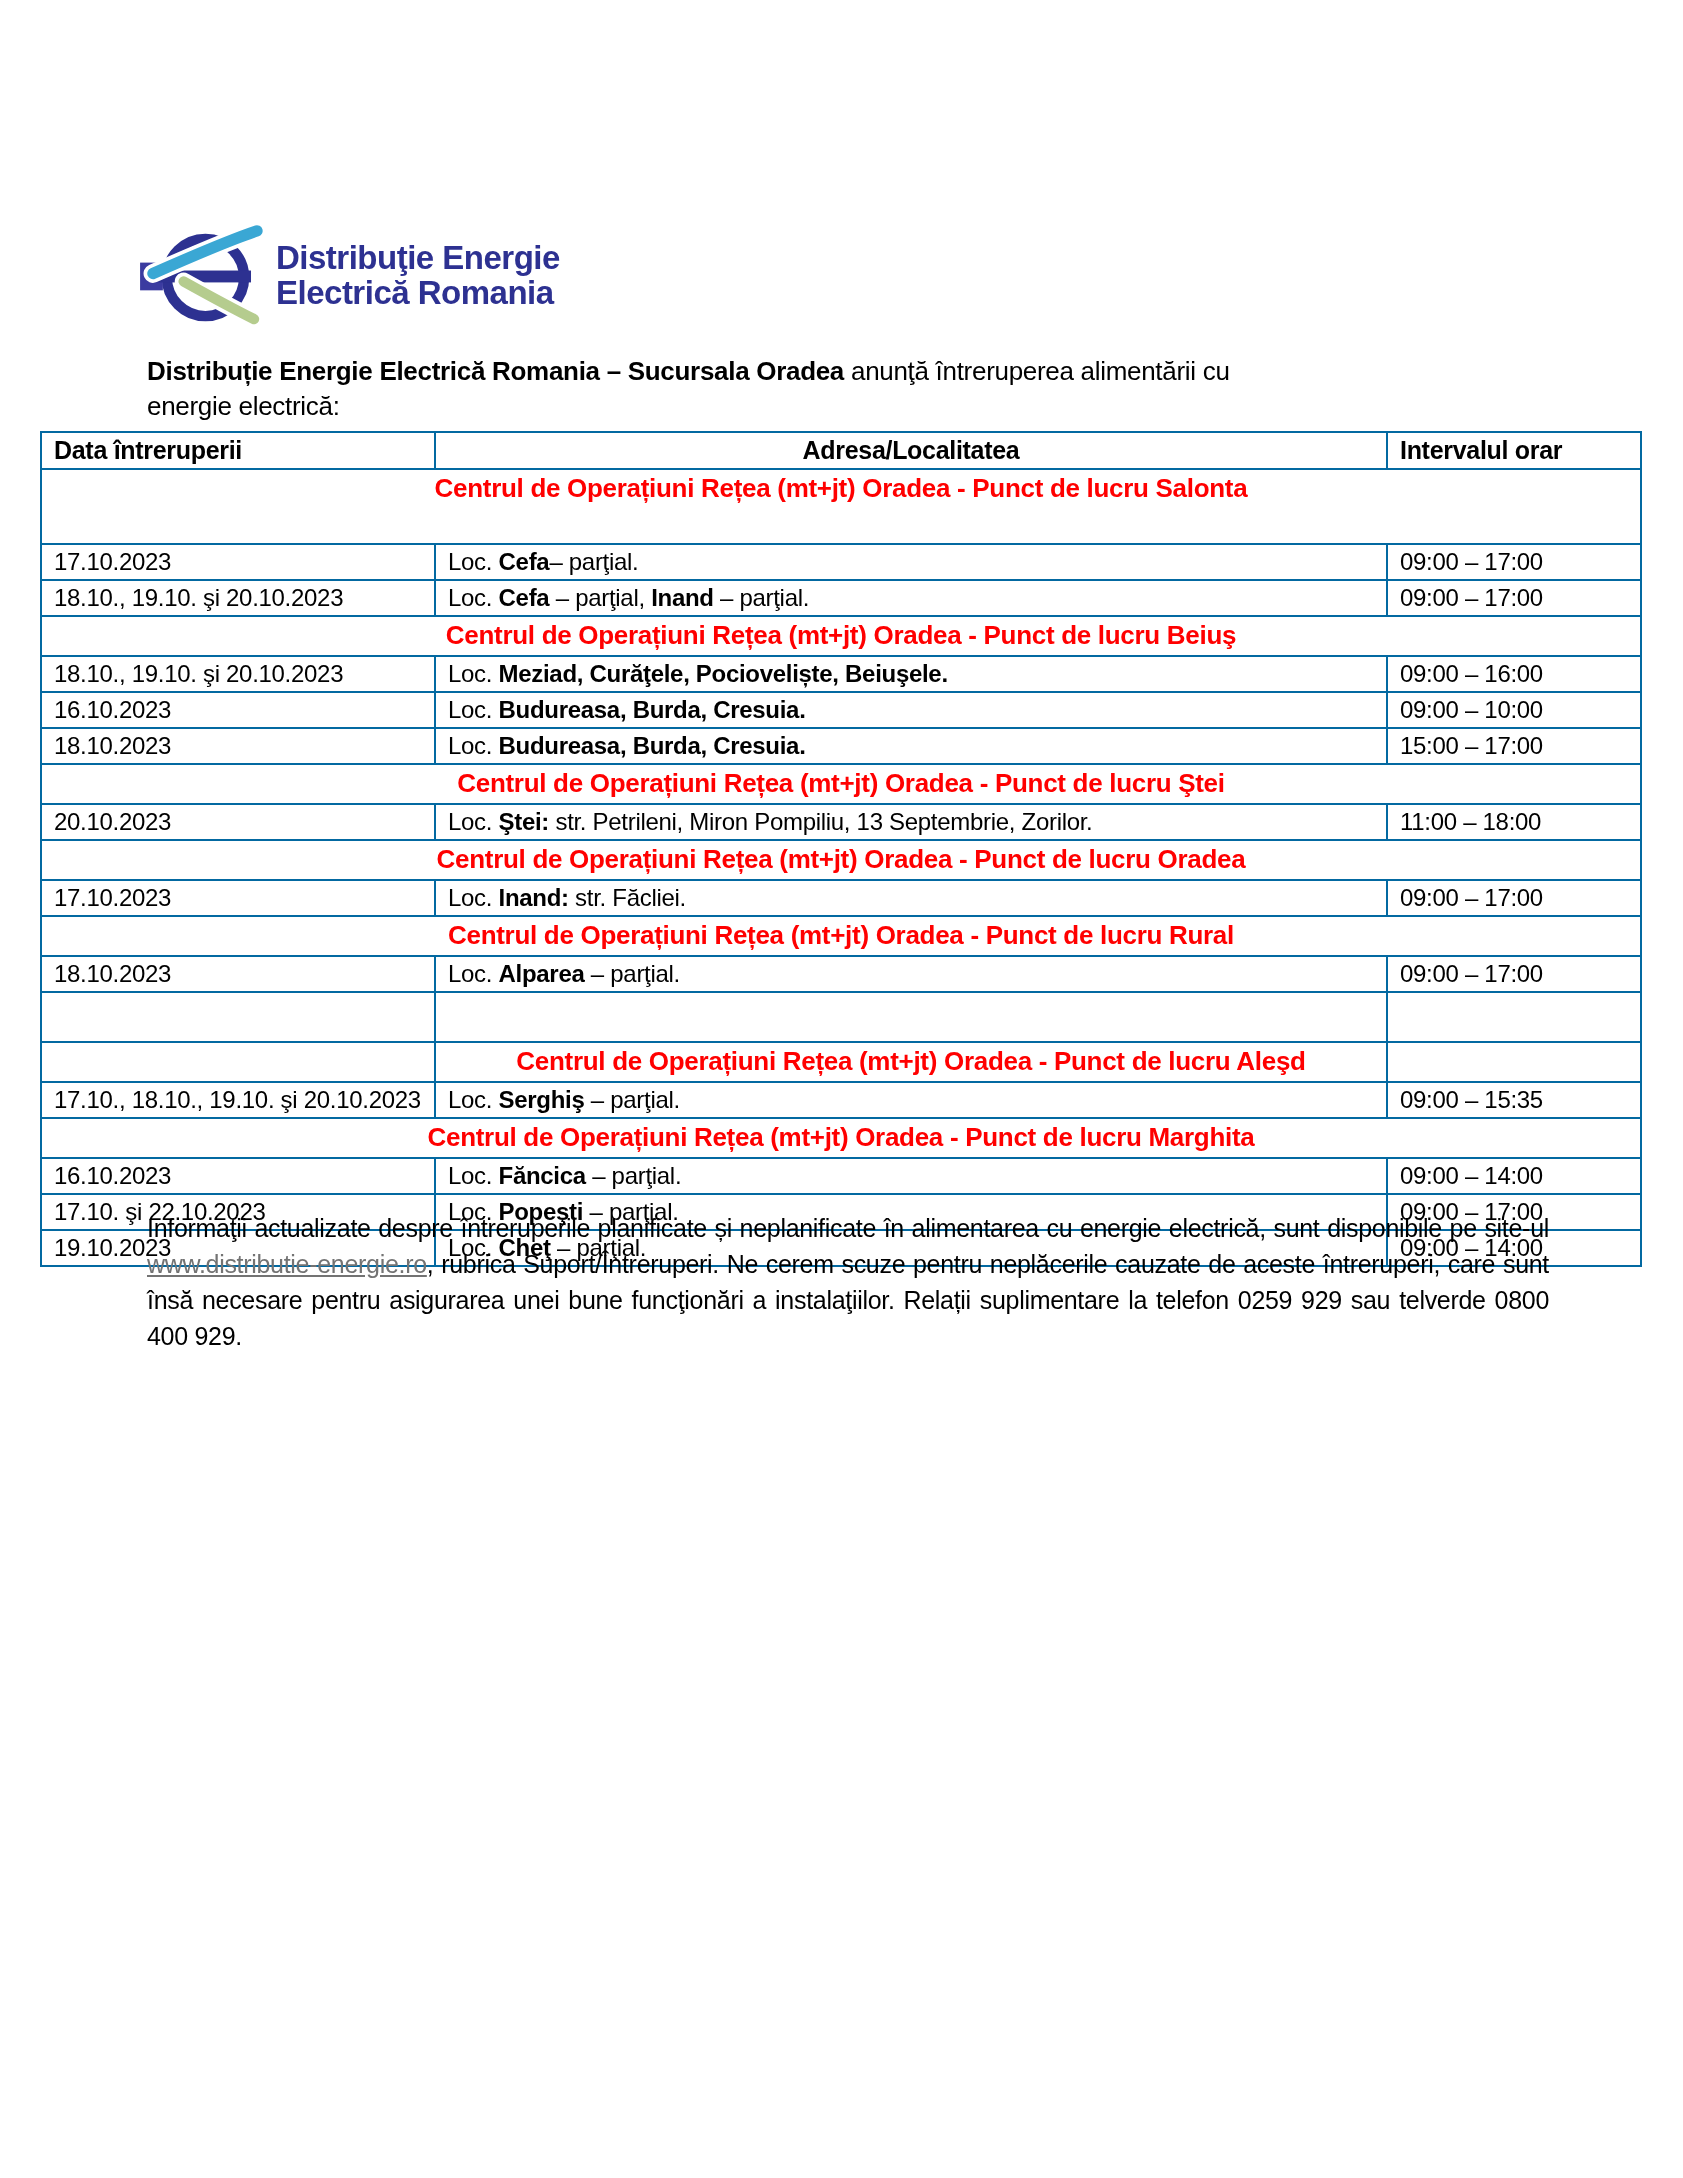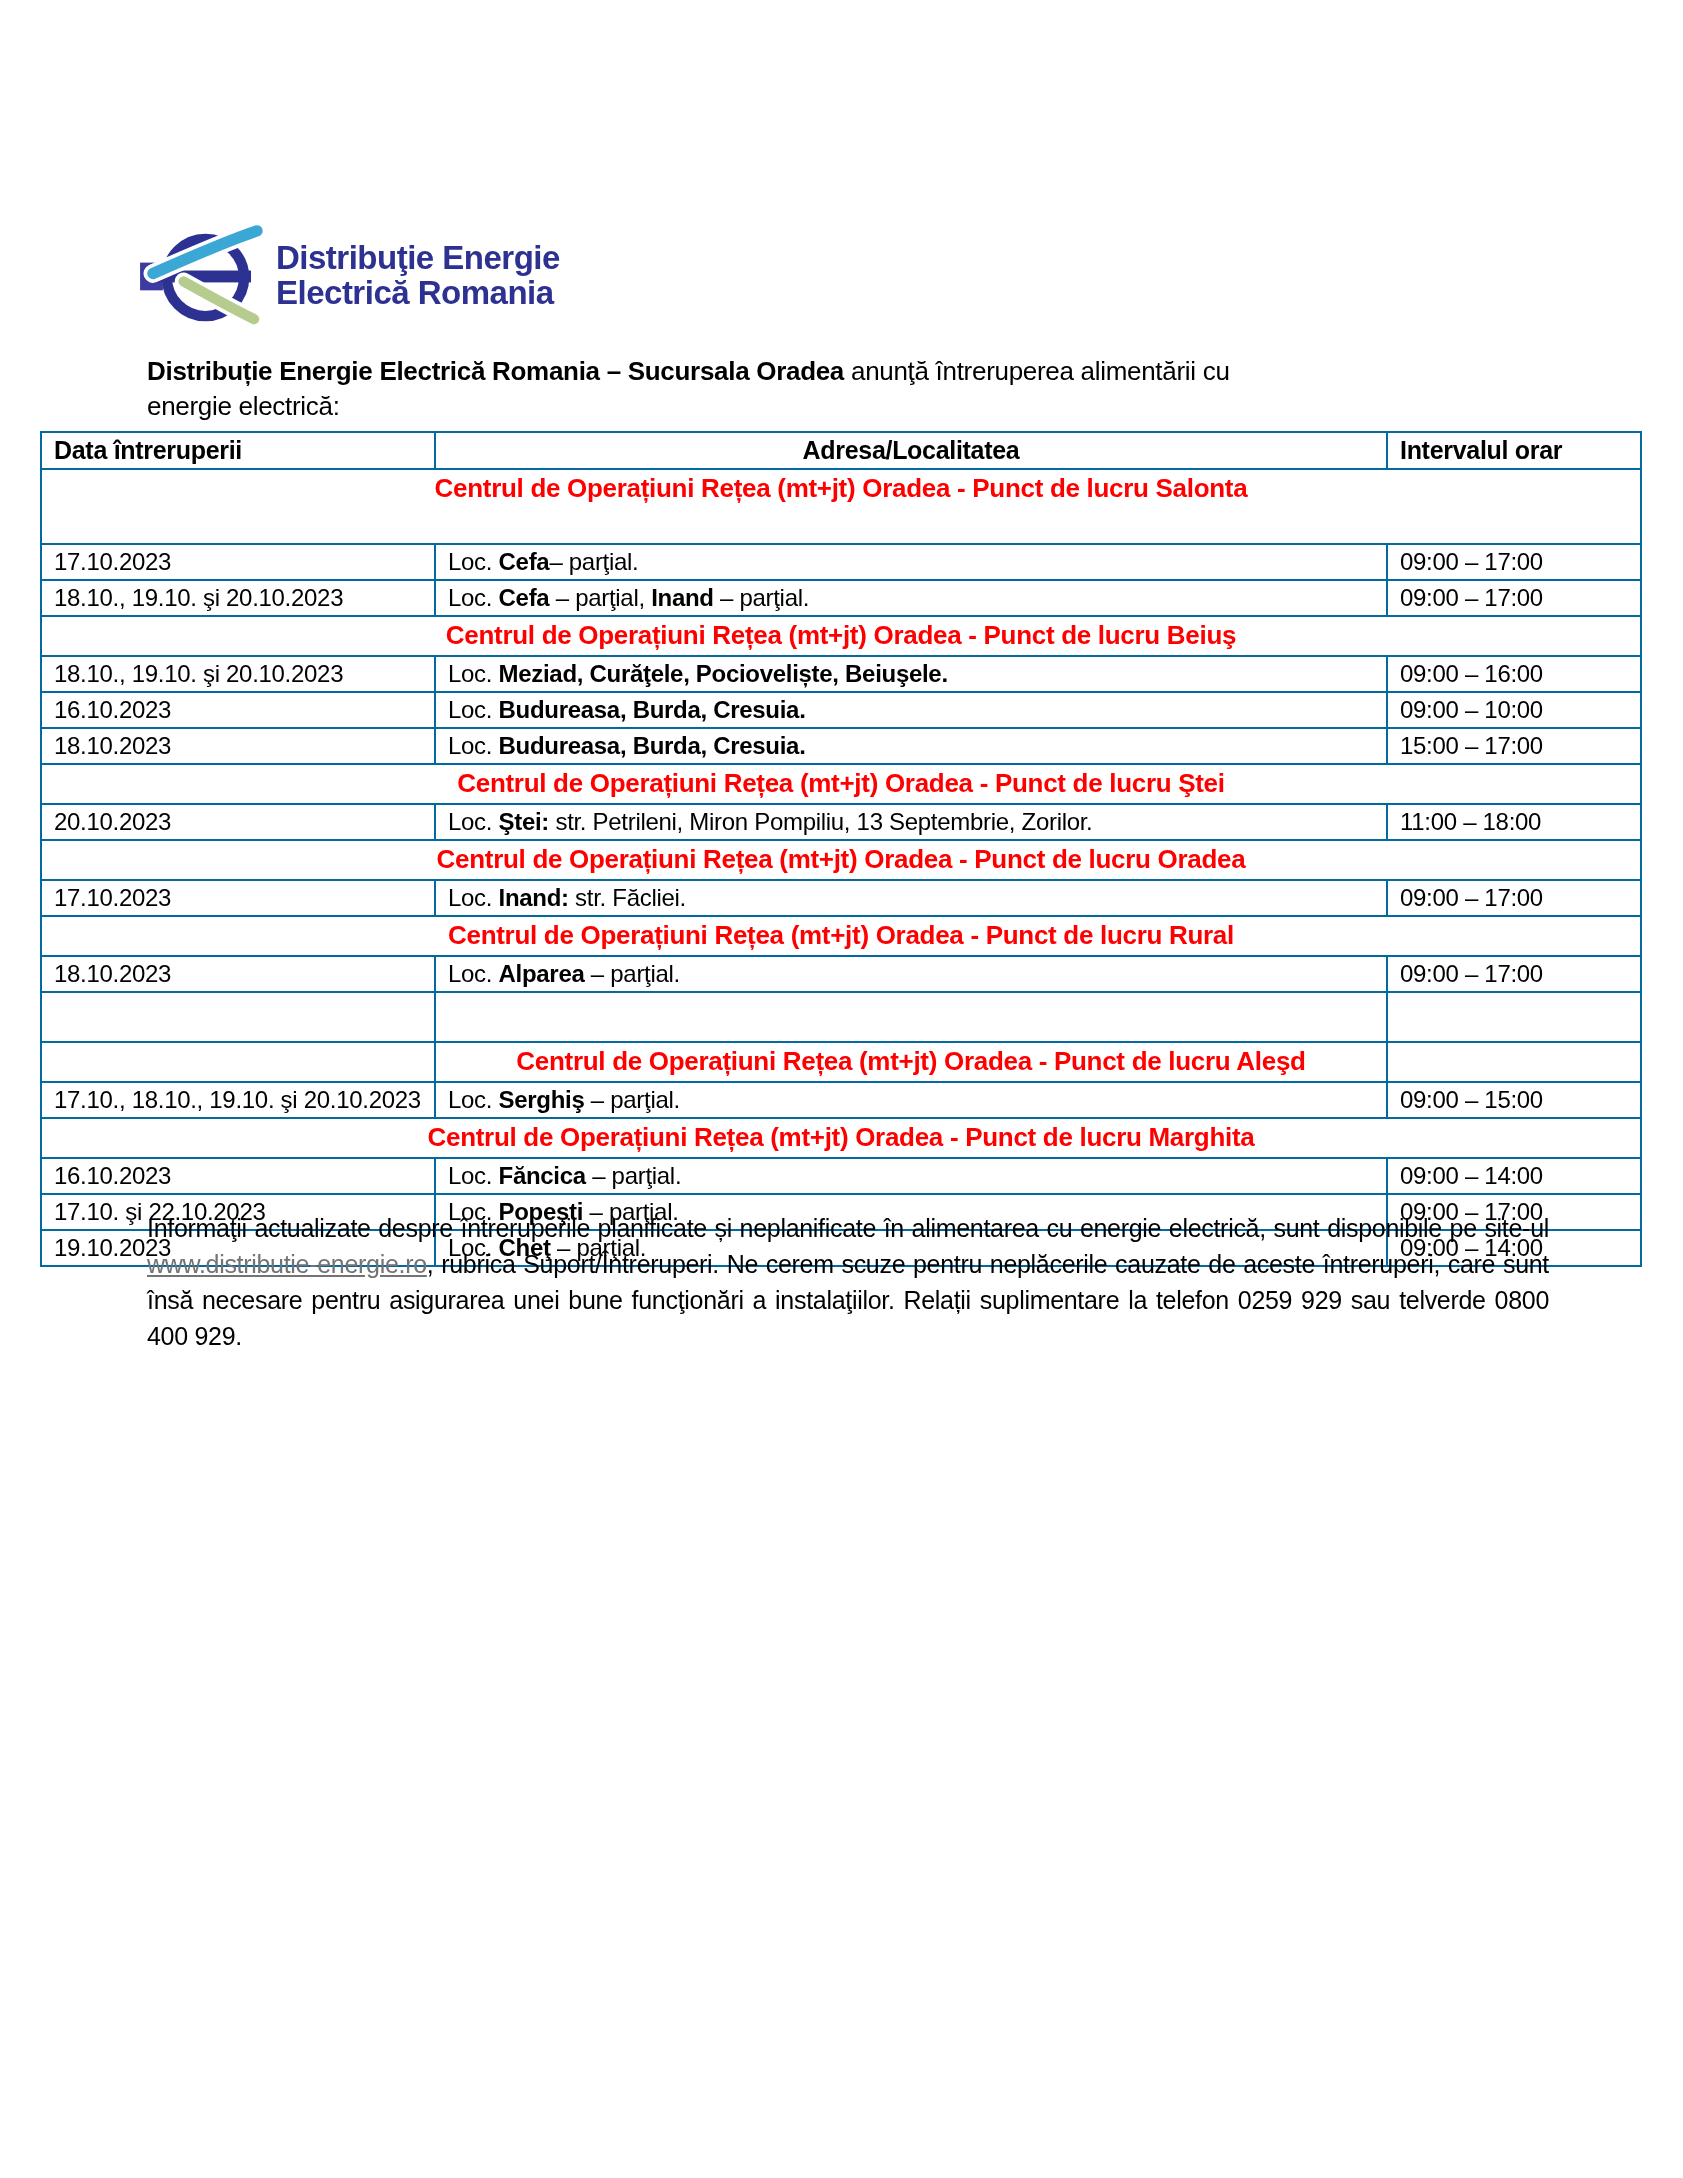--- a/index.html
+++ b/index.html
@@ -173,21 +173,21 @@
           <td></td>
         </tr>
         <tr class="section">
           <td></td>
           <td>Centrul de Operațiuni Rețea (mt+jt) Oradea - Punct de lucru Aleşd</td>
           <td></td>
         </tr>
         <tr class="data-row tall-justify">
           <td class="cell-date">17.10., 18.10., 19.10. şi 20.10.2023</td>
           <td class="cell-loc"><span>Loc. </span><b>Serghiş</b><span> – parţial.</span></td>
-          <td class="cell-time">09:00 – 15:00</td>
+          <td class="cell-time">09:00 – 15:35</td>
         </tr>
         <tr class="section">
           <td colspan="3">Centrul de Operațiuni Rețea (mt+jt) Oradea - Punct de lucru Marghita</td>
         </tr>
         <tr class="data-row">
           <td class="cell-date">16.10.2023</td>
           <td class="cell-loc"><span>Loc. </span><b>Făncica</b><span> – parţial.</span></td>
           <td class="cell-time">09:00 – 14:00</td>
         </tr>
         <tr class="data-row">

